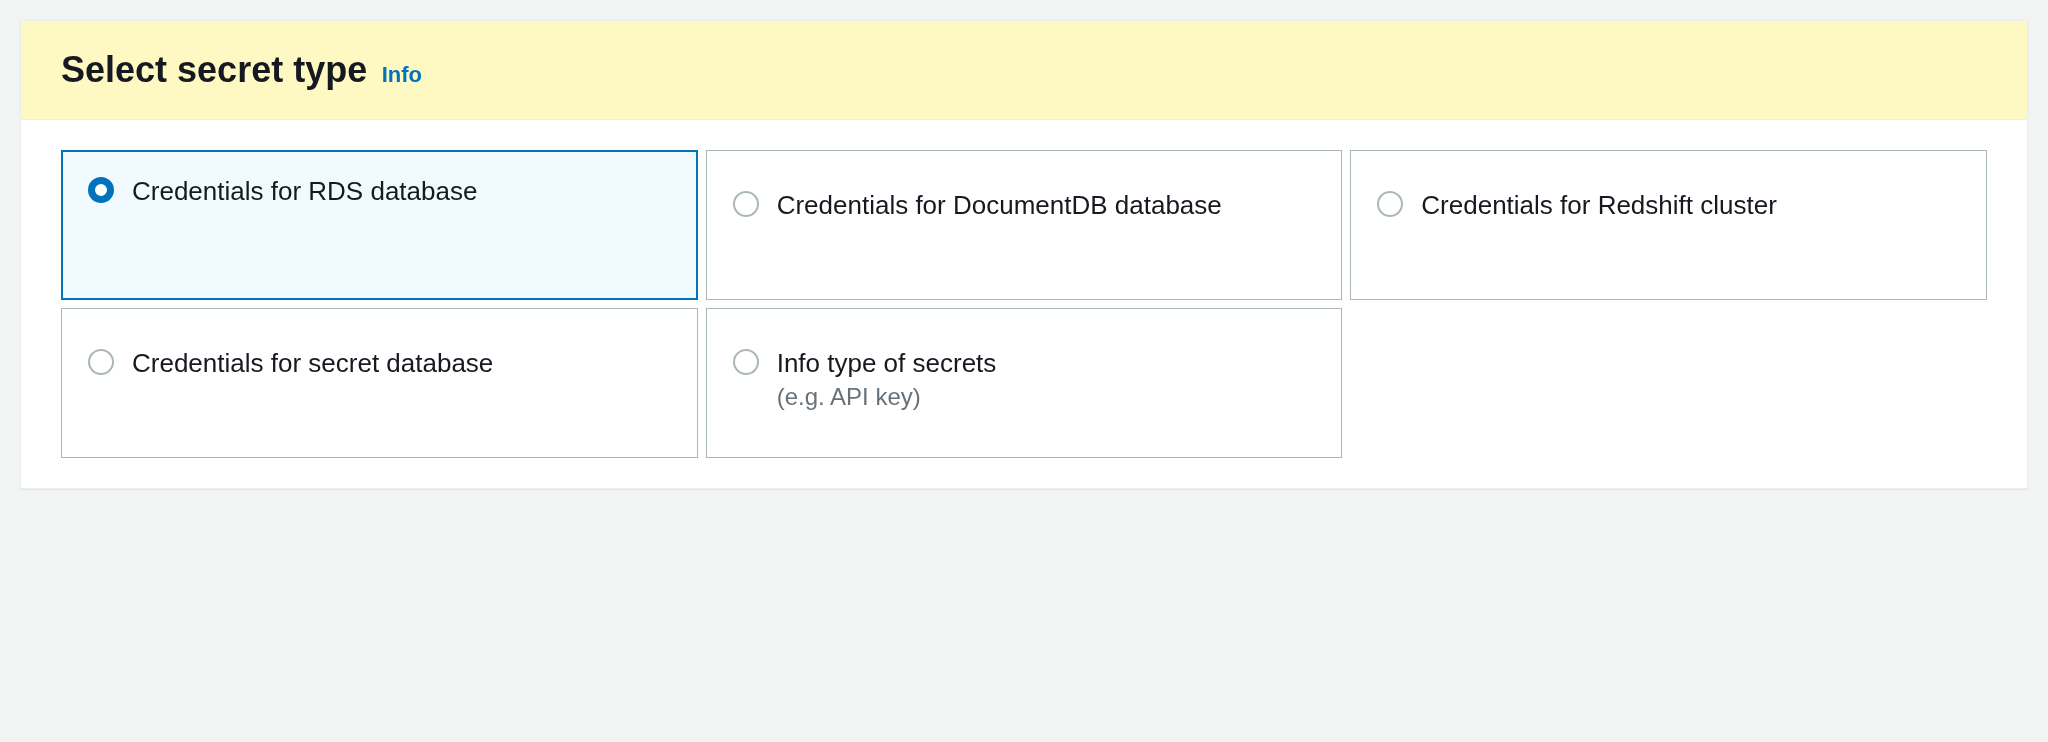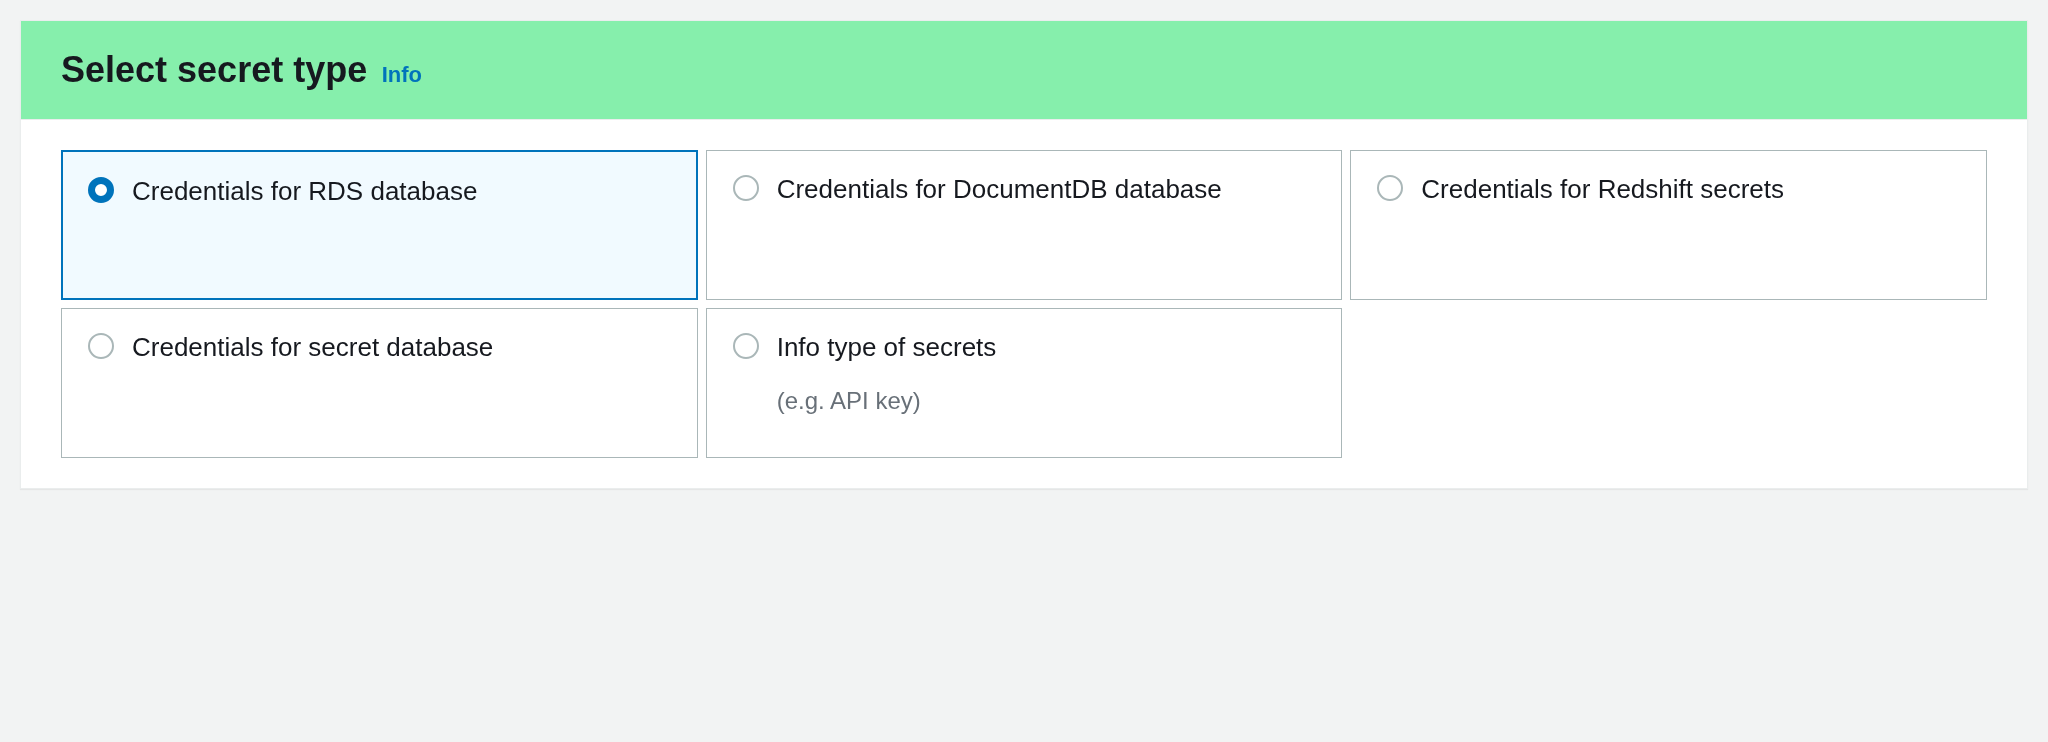--- a/index.html
+++ b/index.html
@@ -12,21 +12,21 @@
       background: #f2f3f3;
       padding: 20px;
     }
     .panel {
       background: #fff;
       border: 1px solid #eaeded;
       box-shadow: 0 1px 1px rgba(0,0,0,0.05);
     }
     .panel-header {
       padding: 28px 40px 28px 40px;
-      background: #86efac;
+      background: #fef9c3;
       border-bottom: 1px solid #eaeded;
     }
     .panel-title {
       font-size: 36px;
       font-weight: 700;
       color: #16191f;
       display: inline;
     }
     .info-link {
       font-size: 22px;
@@ -38,21 +38,21 @@
     .panel-body {
       padding: 30px 40px;
     }
     .radio-grid {
       display: grid;
       grid-template-columns: repeat(3, 1fr);
       gap: 8px;
     }
     .radio-card {
       border: 1px solid #aab7b8;
-      padding: 20px 26px;
+      padding: 36px 26px;
       display: flex;
       align-items: flex-start;
       gap: 18px;
       cursor: pointer;
       background: #fff;
       min-height: 150px;
     }
     .radio-card.selected {
       border: 2px solid #0073bb;
       background: #f1faff;
@@ -72,21 +72,21 @@
       background: #fff;
     }
     .radio-label {
       font-size: 26px;
       color: #16191f;
       line-height: 1.45;
     }
     .radio-sublabel {
       font-size: 24px;
       color: #687078;
-      margin-top: 20px;
+      margin-top: 0;
     }
   </style>
 </head>
 <body>
 
 <div class="panel">
   <div class="panel-header">
     <span class="panel-title">Select secret type</span>
     <span class="info-link">Info</span>
   </div>
@@ -103,21 +103,21 @@
       <div class="radio-card">
         <span class="radio-circle"></span>
         <div>
           <div class="radio-label">Credentials for DocumentDB database</div>
         </div>
       </div>
 
       <div class="radio-card">
         <span class="radio-circle"></span>
         <div>
-          <div class="radio-label">Credentials for Redshift secrets</div>
+          <div class="radio-label">Credentials for Redshift cluster</div>
         </div>
       </div>
 
       <div class="radio-card">
         <span class="radio-circle"></span>
         <div>
           <div class="radio-label">Credentials for secret database</div>
         </div>
       </div>
 

